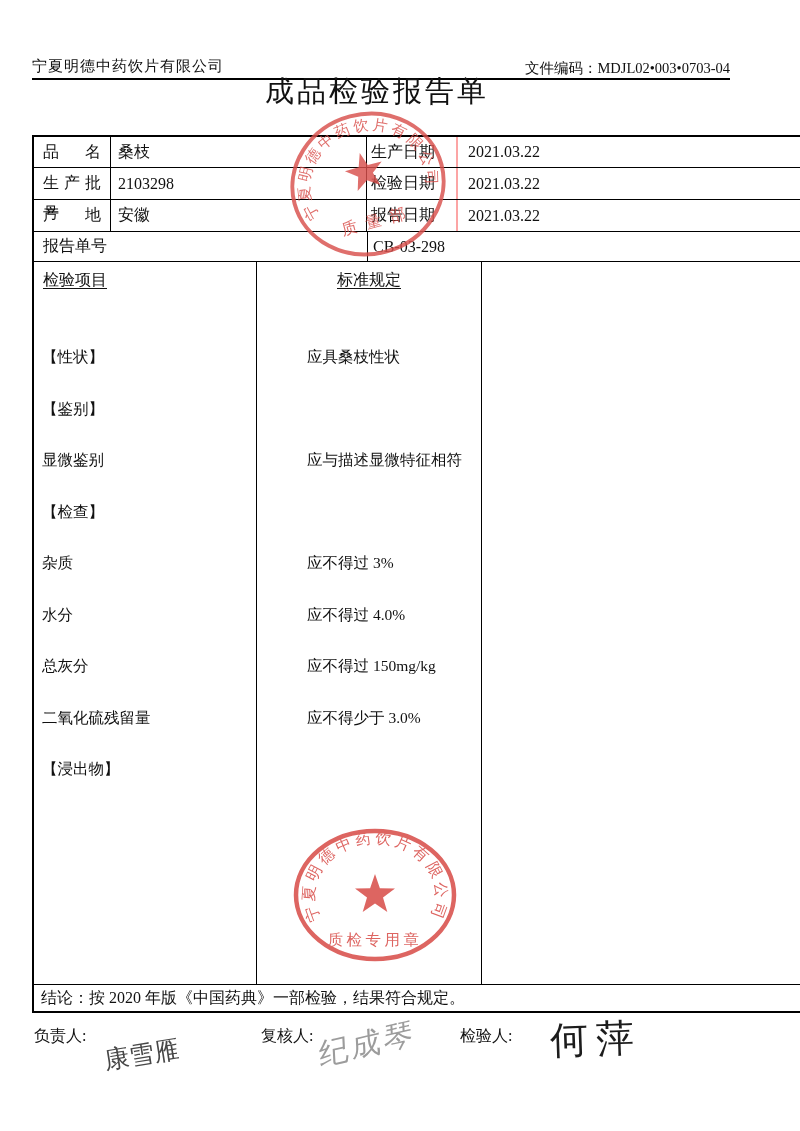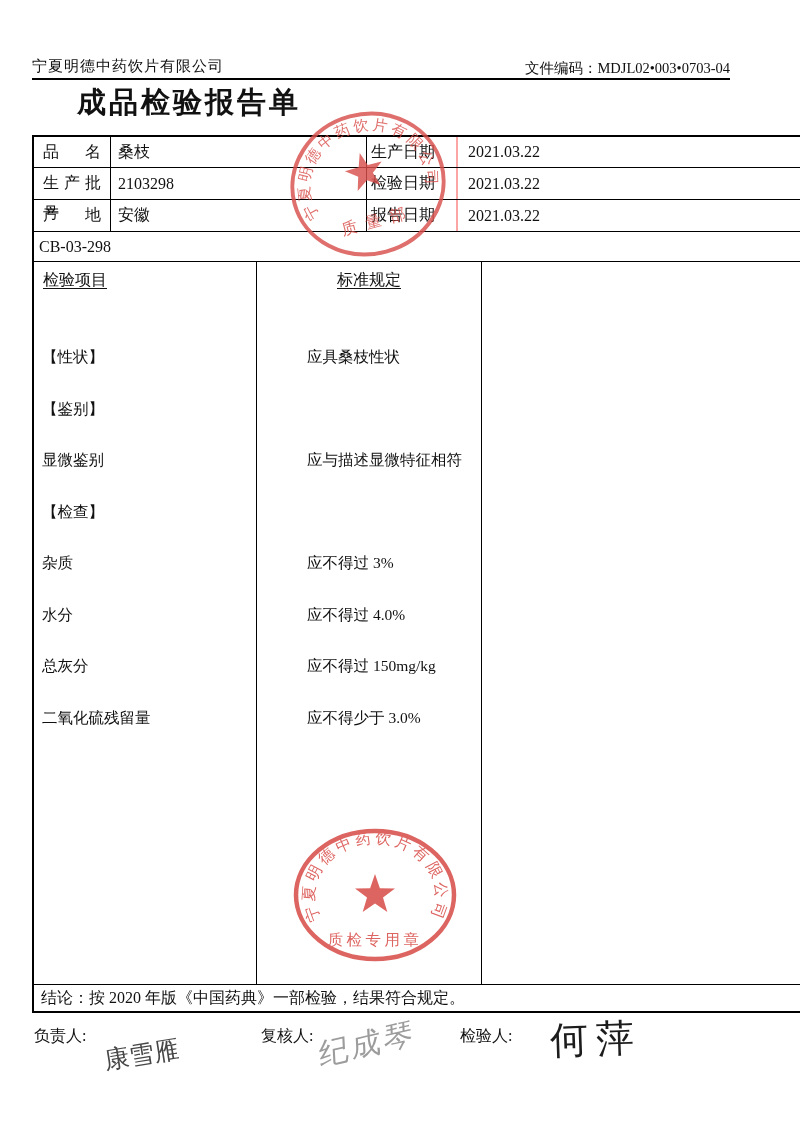--- a/index.html
+++ b/index.html
@@ -5,22 +5,22 @@
   * { margin:0; padding:0; box-sizing:border-box; }
   html,body { background:#ffffff; }
   body {
     width:800px; height:1131px; position:relative;
     font-family:"Liberation Serif","DejaVu Serif",serif;
     color:#111; overflow:hidden;
   }
   .company   { position:absolute; left:32px; top:57px; font-size:15px; letter-spacing:1px; }
   .doccode   { position:absolute; right:70px; top:59px; font-size:14.5px; }
   .headrule  { position:absolute; left:32px; top:78px; width:698px; height:2px; background:#000; }
-  .title     { position:absolute; left:77px; top:83px; width:600px; 
-               font-size:29px; font-weight:bold; letter-spacing:3px; }
+  .title     { position:absolute; left:77px; top:72px; width:600px; text-align:center;
+               font-size:29px; font-weight:normal; letter-spacing:3px; }
 
   .maintable { position:absolute; left:32px; top:135px; width:779px; height:878px;
                border:2px solid #000; font-size:16px; }
   .irow  { display:flex; border-bottom:1px solid #000; }
   .r1 { height:31px; } .r2,.r3 { height:32px; } .r4 { height:30px; }
   .irow > div { display:flex; align-items:center; }
   .c-label  { width:77px;  border-right:1px solid #000; padding:0 9px;
               text-align:justify; text-align-last:justify; display:block !important;
               line-height:30px; }
   .c-value  { width:256px; border-right:1px solid #000; padding-left:7px; }
@@ -86,34 +86,36 @@
   </div>
 
   <div class="irow r3">
     <div class="c-label">产　地</div>
     <div class="c-value">安徽</div>
     <div class="c-dlabel">报告日期</div>
     <div class="c-dvalue">2021.03.22</div>
   </div>
 
   <div class="irow r4">
+    <div class="r4-label">报告单号</div>
     <div class="r4-value">CB-03-298</div>
   </div>
 
   <div class="mid">
     <div class="mcol1">
       <div class="mhead"><span>检验项目</span></div>
       <div class="mline">【性状】</div>
       <div class="mline">【鉴别】</div>
       <div class="mline">显微鉴别</div>
       <div class="mline">【检查】</div>
       <div class="mline">杂质</div>
       <div class="mline">水分</div>
       <div class="mline">总灰分</div>
       <div class="mline">二氧化硫残留量</div>
+      <div class="mline">【浸出物】</div>
     </div>
     <div class="mcol2">
       <div class="mhead"><span>标准规定</span></div>
       <div class="mline">应具桑枝性状</div>
       <div class="mline"></div>
       <div class="mline">应与描述显微特征相符</div>
       <div class="mline"></div>
       <div class="mline">应不得过 3%</div>
       <div class="mline">应不得过 4.0%</div>
       <div class="mline">应不得过 150mg/kg</div>

